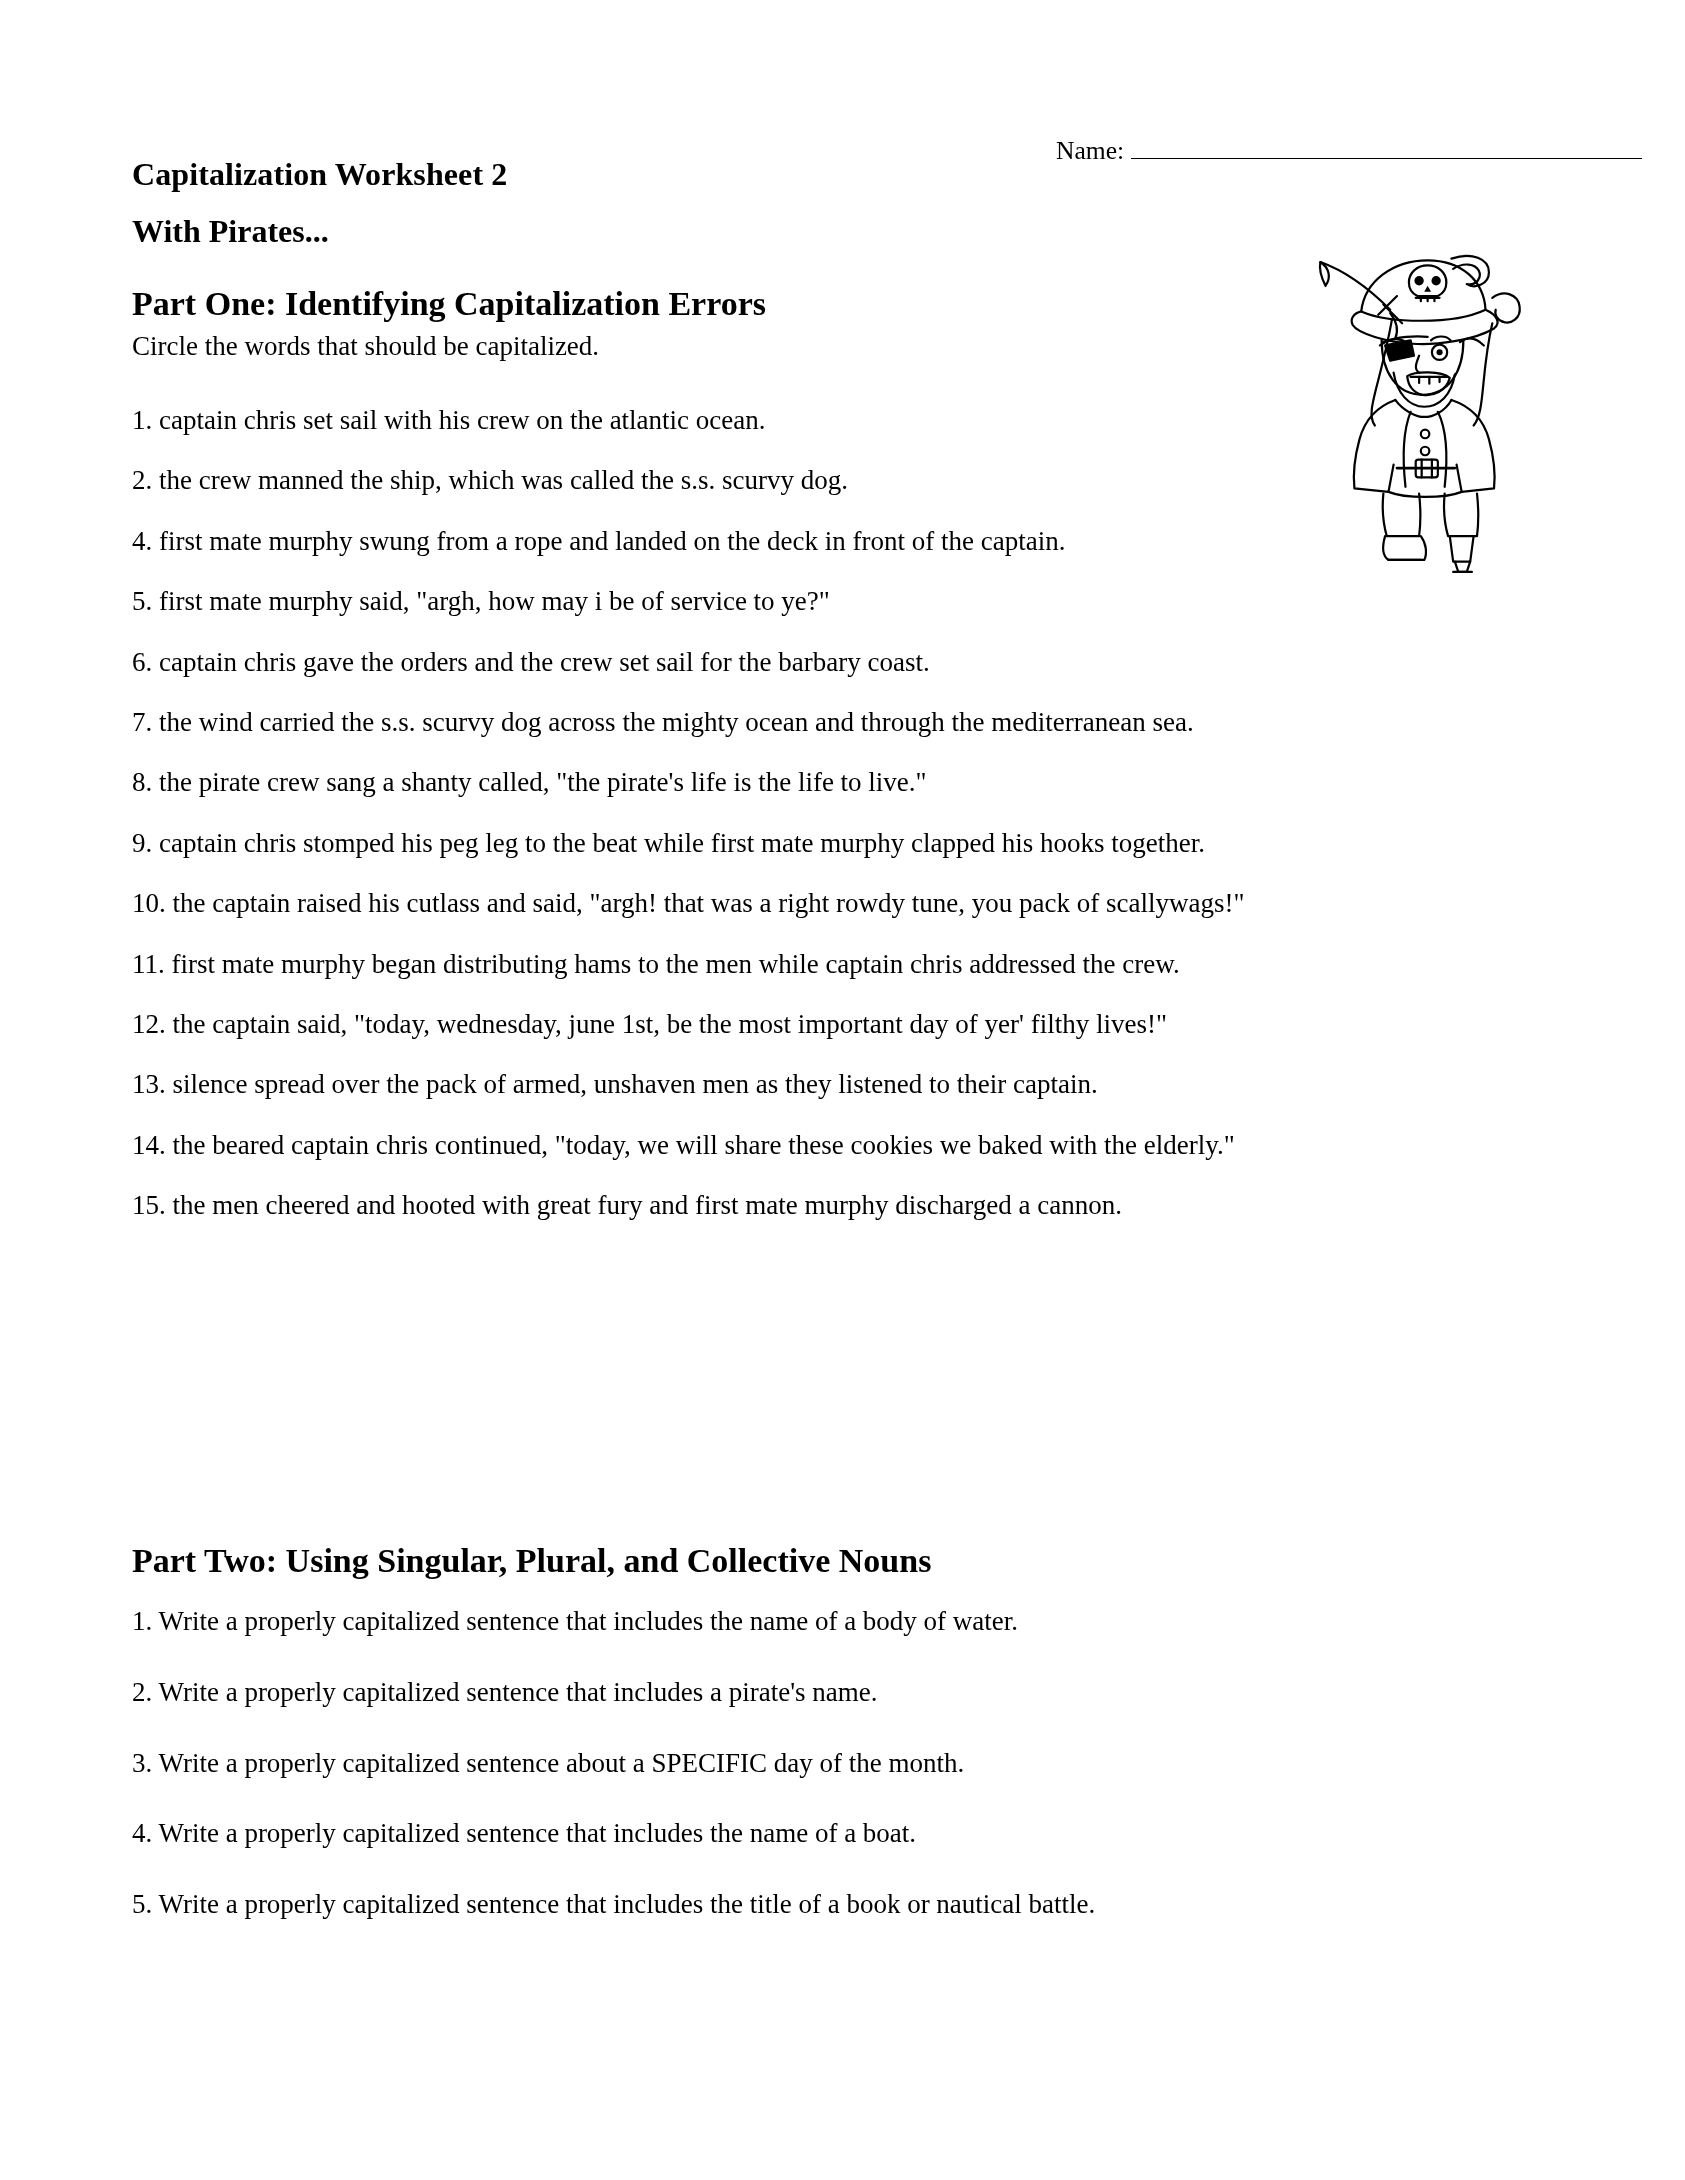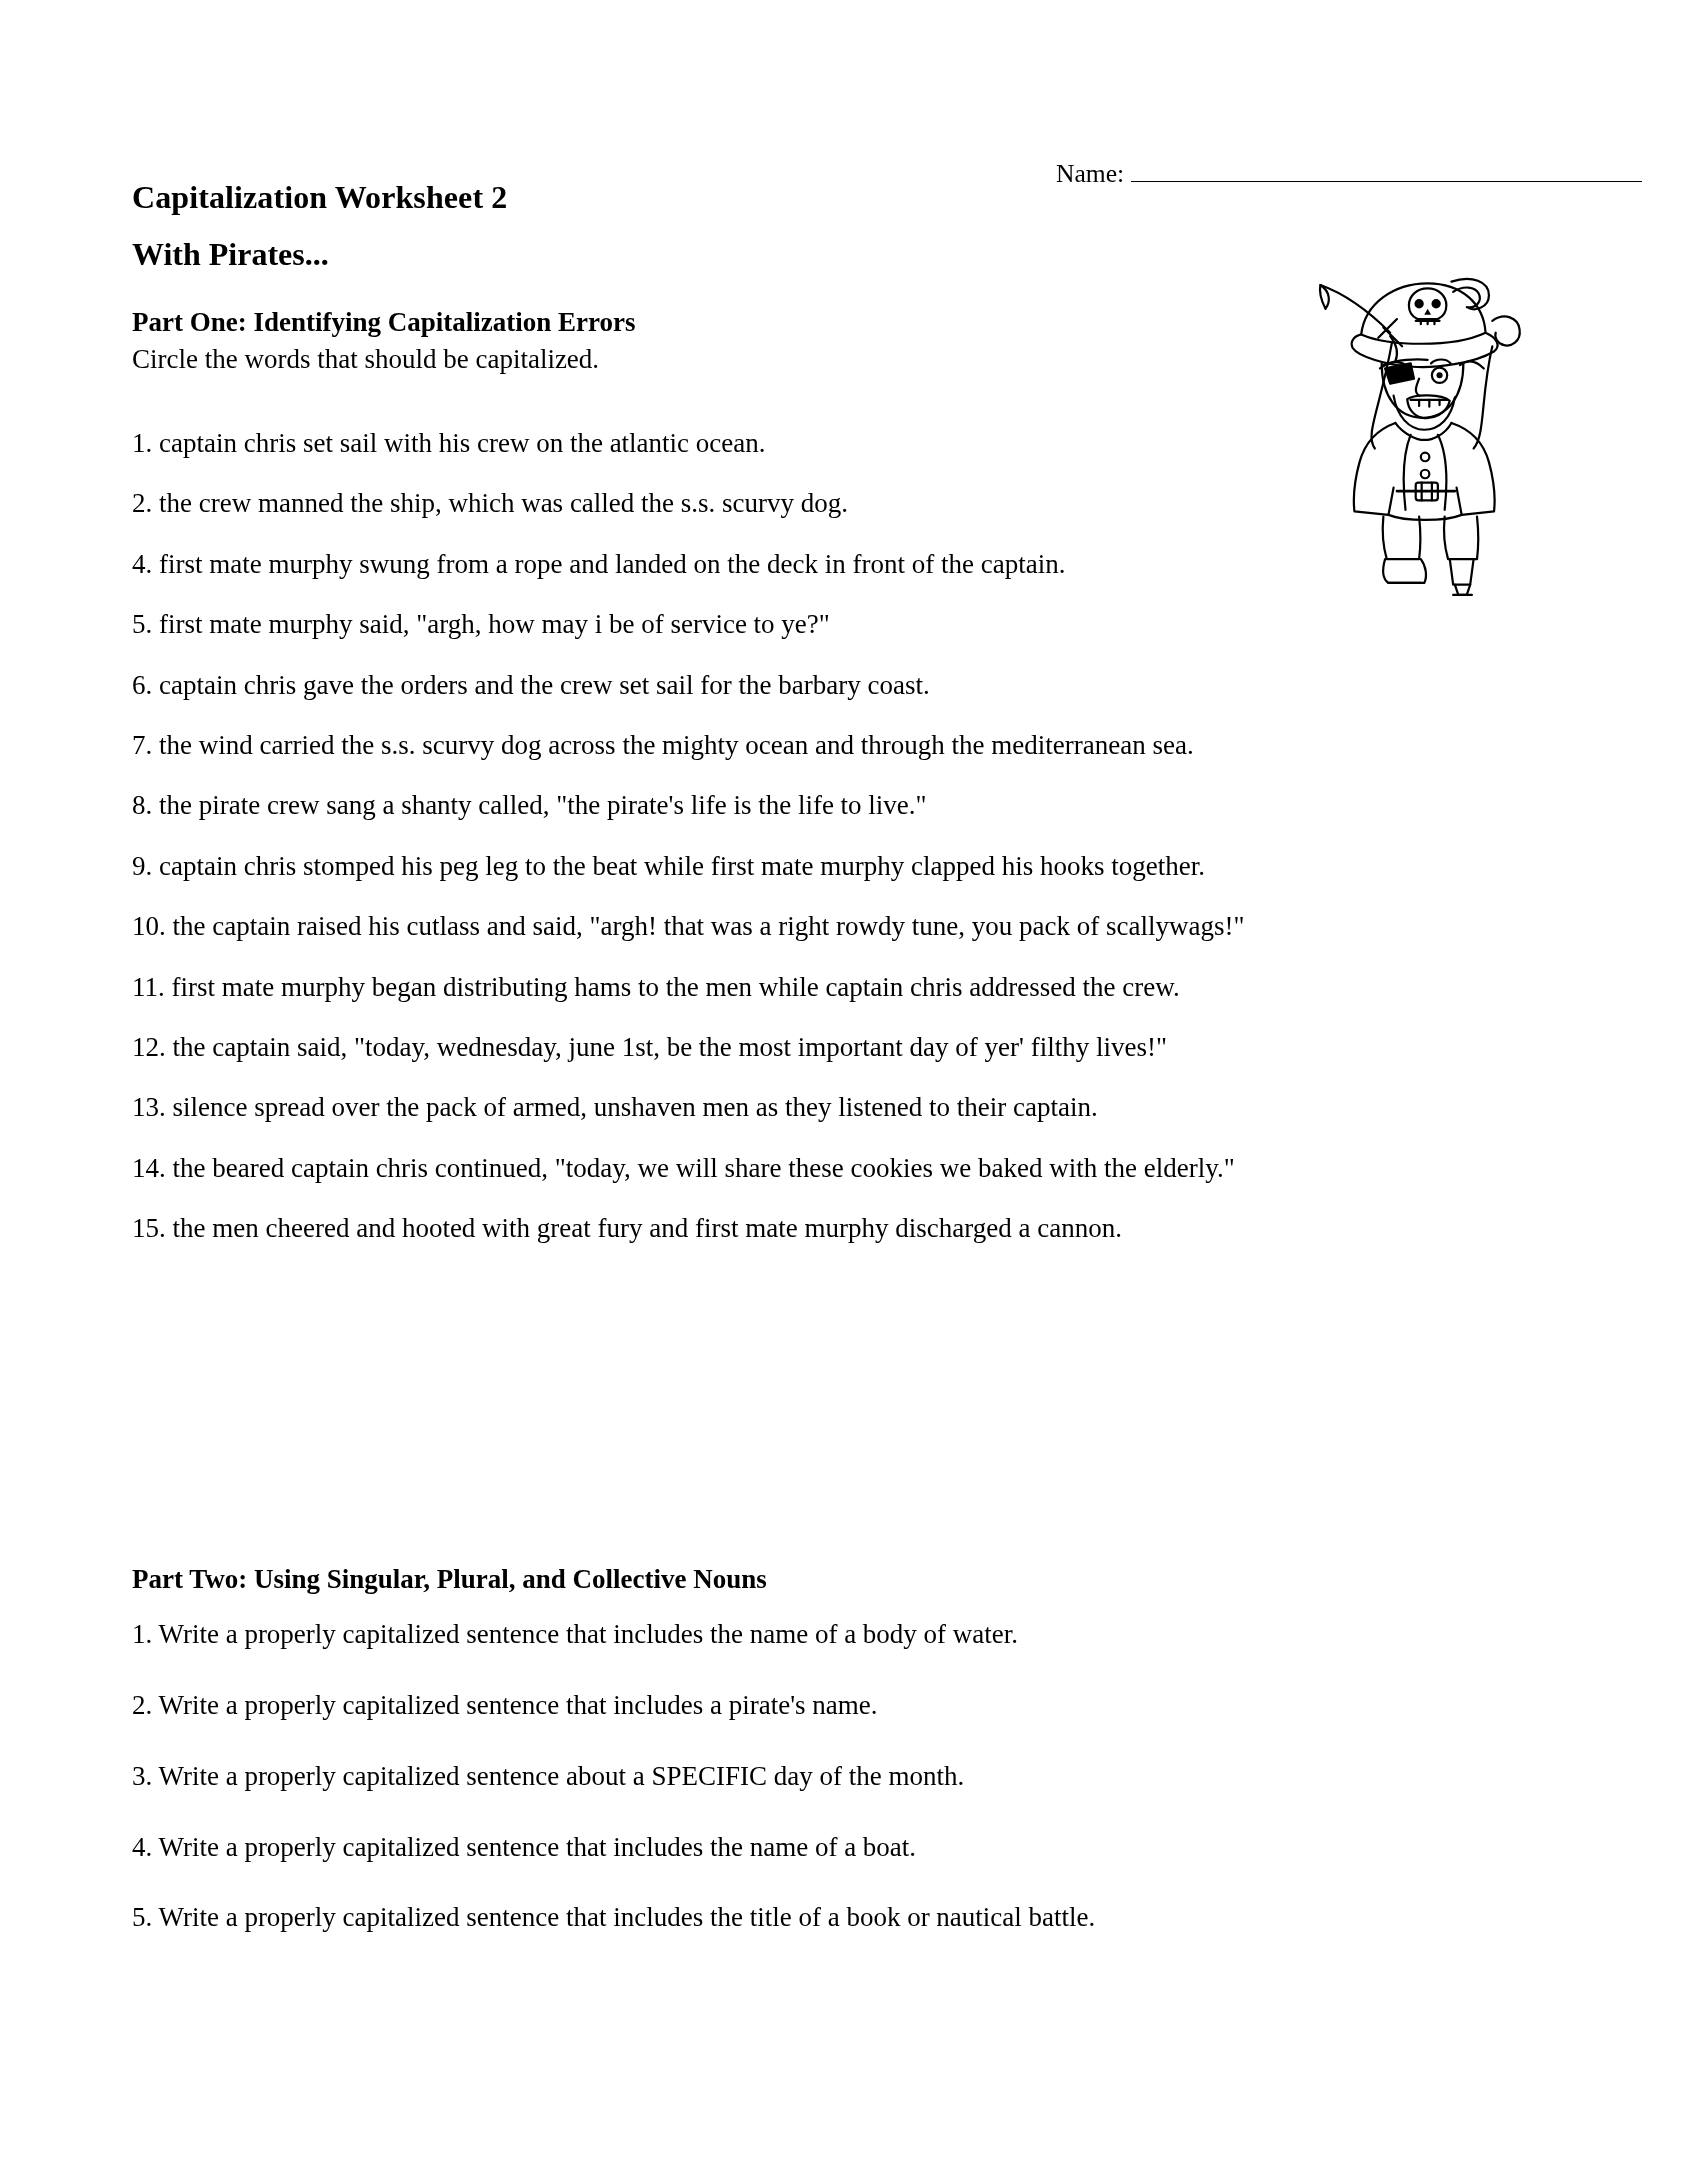--- a/index.html
+++ b/index.html
@@ -10,21 +10,20 @@
   body {
     font-family: "Liberation Serif", serif;
     color: #000000;
   }
   .page {
     position: relative;
     width: 1686px;
     height: 2044px;
     background: #ffffff;
     overflow: hidden;
-    margin-top: 23px;
   }
   .content {
     position: absolute;
     left: 132px;
     top: 0;
     width: 1431px;
   }
 
   
   .name-row {
@@ -61,21 +60,21 @@
     position: absolute;
     left: 0;
     top: 211px;
     font-size: 32px;
     font-weight: bold;
     line-height: 1.30;
   }
 
   
   .part-heading {
-    font-size: 27px;
+    font-size: 34px;
     font-weight: bold;
     line-height: 1.38;
   }
   .part-directions {
     font-size: 27px;
     line-height: 1.38;
   }
 
   .part-one-block {
     position: absolute;

